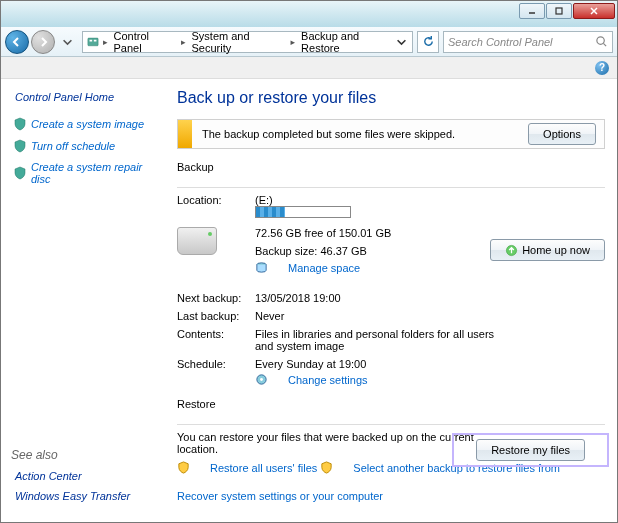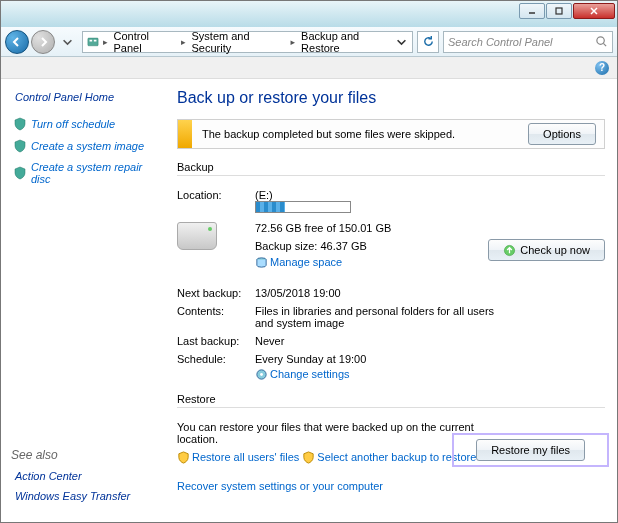--- a/index.html
+++ b/index.html
@@ -44,25 +44,25 @@
   
   .alert { border: 1px solid #d0d0d0; display: flex; align-items: stretch; margin-bottom: 12px; background: #fdfdfd; }
   .alertbar { width: 14px; background: linear-gradient(to bottom, #ffd24d, #f0a800); }
   .alertbody { flex: 1; padding: 8px 10px; }
   .alerttitle { font-weight: bold; margin-bottom: 2px; }
   .alertbtn { align-self: center; margin-right: 8px; }
   
   .aerobtn { height: 22px; padding: 0 14px; border: 1px solid #8a9aa8; border-radius: 3px; background: linear-gradient(to bottom, #fdfdfd 0%, #f0f4f8 48%, #e0e8ee 52%, #e8f0f6 100%); cursor: pointer; font-size: 11px; display: inline-flex; align-items: center; gap: 4px; }
   
   .section { margin-bottom: 10px; }
-  .sectiontitle { margin-bottom: 13px; border-bottom: 1px solid #ddd; padding-bottom: 2px;}
+  .sectiontitle { margin-bottom: 6px; border-bottom: 1px solid #ddd; padding-bottom: 14px;}
   .row { display: flex; margin-bottom: 6px; }
   .rowlabel { width: 78px; flex-shrink: 0; }
   .rowval { flex: 1; padding-right: 100px; }
-  .link { color: #0066cc; cursor: pointer; display: inline-flex; align-items: flex-start; gap: 2px; }
+  .link { color: #0066cc; cursor: pointer; display: inline-flex; align-items: center; gap: 20px; }
   .driveicon { width: 40px; height: 28px; background: linear-gradient(to bottom, #f0f0f0, #c8c8c8); border: 1px solid #aaa; border-radius: 3px 3px 6px 6px; margin-right: 10px; position: relative; }
   .driveicon::before { content:""; position:absolute; right:4px; top:4px; width:4px; height:4px; border-radius:50%; background:#6c6; }
   .progress { width: 96px; height: 12px; border: 1px solid #888; background: #fff; margin-bottom: 3px; display: flex; }
   .progfill { width: 31%; background: repeating-linear-gradient(90deg, #2a8ccc 0, #2a8ccc 4px, #5ab0e8 4px, #5ab0e8 8px); }
   
   .floatbtn { position: absolute; right: 12px; }
   .floatbtn.backup { top: 160px; }
   .redbox { position: absolute; right: 8px; top: 354px; border: 2px solid #c4b5fd; padding: 4px 22px; }
   
   .smallicon { width: 13px; height: 13px; display: inline-block; vertical-align: middle; }
@@ -142,27 +142,27 @@
   <div class="helpicon">?</div>
 </div>
 
 <div class="main">
   <div class="sidebar" style="position:relative">
     <div class="sidehome">Control Panel Home</div>
     <div class="sidelink">
       <svg class="sideicon" viewBox="0 0 14 14">
           <path d="M7 1 L12 3 V7 C12 10 9 12.5 7 13 C5 12.5 2 10 2 7 V3 Z" fill="#4a9" stroke="#276" stroke-width="0.5"></path>
         </svg>
-      <span>Turn off schedule</span>
+      <span>Create a system image</span>
     </div>
     <div class="sidelink">
       <svg class="sideicon" viewBox="0 0 14 14">
           <path d="M7 1 L12 3 V7 C12 10 9 12.5 7 13 C5 12.5 2 10 2 7 V3 Z" fill="#4a9" stroke="#276" stroke-width="0.5"></path>
         </svg>
-      <span>Create a system image</span>
+      <span>Turn off schedule</span>
     </div>
     <div class="sidelink">
       <svg class="sideicon" viewBox="0 0 14 14">
           <path d="M7 1 L12 3 V7 C12 10 9 12.5 7 13 C5 12.5 2 10 2 7 V3 Z" fill="#4a9" stroke="#276" stroke-width="0.5"></path>
         </svg>
       <span>Create a system repair disc</span>
     </div>
     <div class="sidebottom">
       <div class="seealso">See also</div>
       <div class="sidelink" style="color:#003399">
@@ -187,21 +187,21 @@
 
     <div class="section">
       <div class="sectiontitle">Backup</div>
 
       <div class="floatbtn backup">
         <button class="aerobtn">
           <svg class="smallicon" viewBox="0 0 14 14">
               <circle cx="7" cy="7" r="5.5" fill="#6c6" stroke="#393" stroke-width="0.6"></circle>
               <path d="M7 4 L7 10 M4.5 6.5 L7 4 L9.5 6.5" fill="none" stroke="#fff" stroke-width="1.4"></path>
             </svg>
-          <span>Check up now</span>
+          <span>Home up now</span>
         </button>
       </div>
 
       <div class="row">
         <div class="rowlabel">Location:</div>
         <div class="rowval">
           <div>(E:)</div>
           <div class="progress">
               <div class="progfill"></div>
             </div>
@@ -224,26 +224,26 @@
         </div>
       </div>
 
       <div style="height:10px"></div>
 
       <div class="row">
           <div class="rowlabel">Next backup:</div>
           <div class="rowval">13/05/2018 19:00</div>
         </div>
       <div class="row">
+          <div class="rowlabel">Last backup:</div>
+          <div class="rowval">Never</div>
+        </div>
+      <div class="row">
           <div class="rowlabel">Contents:</div>
           <div class="rowval">Files in libraries and personal folders for all users and system image</div>
-        </div>
-      <div class="row">
-          <div class="rowlabel">Last backup:</div>
-          <div class="rowval">Never</div>
         </div>
       <div class="row">
           <div class="rowlabel">Schedule:</div>
         <div class="rowval">
           <div>Every Sunday at 19:00</div>
           <div class="link" style="margin-top:3px">
             <svg class="smallicon" viewBox="0 0 14 14">
                 <circle cx="7" cy="7" r="5" fill="#8cd" stroke="#369"></circle>
                 <circle cx="7" cy="7" r="1.5" fill="#fff"></circle>
               </svg>

